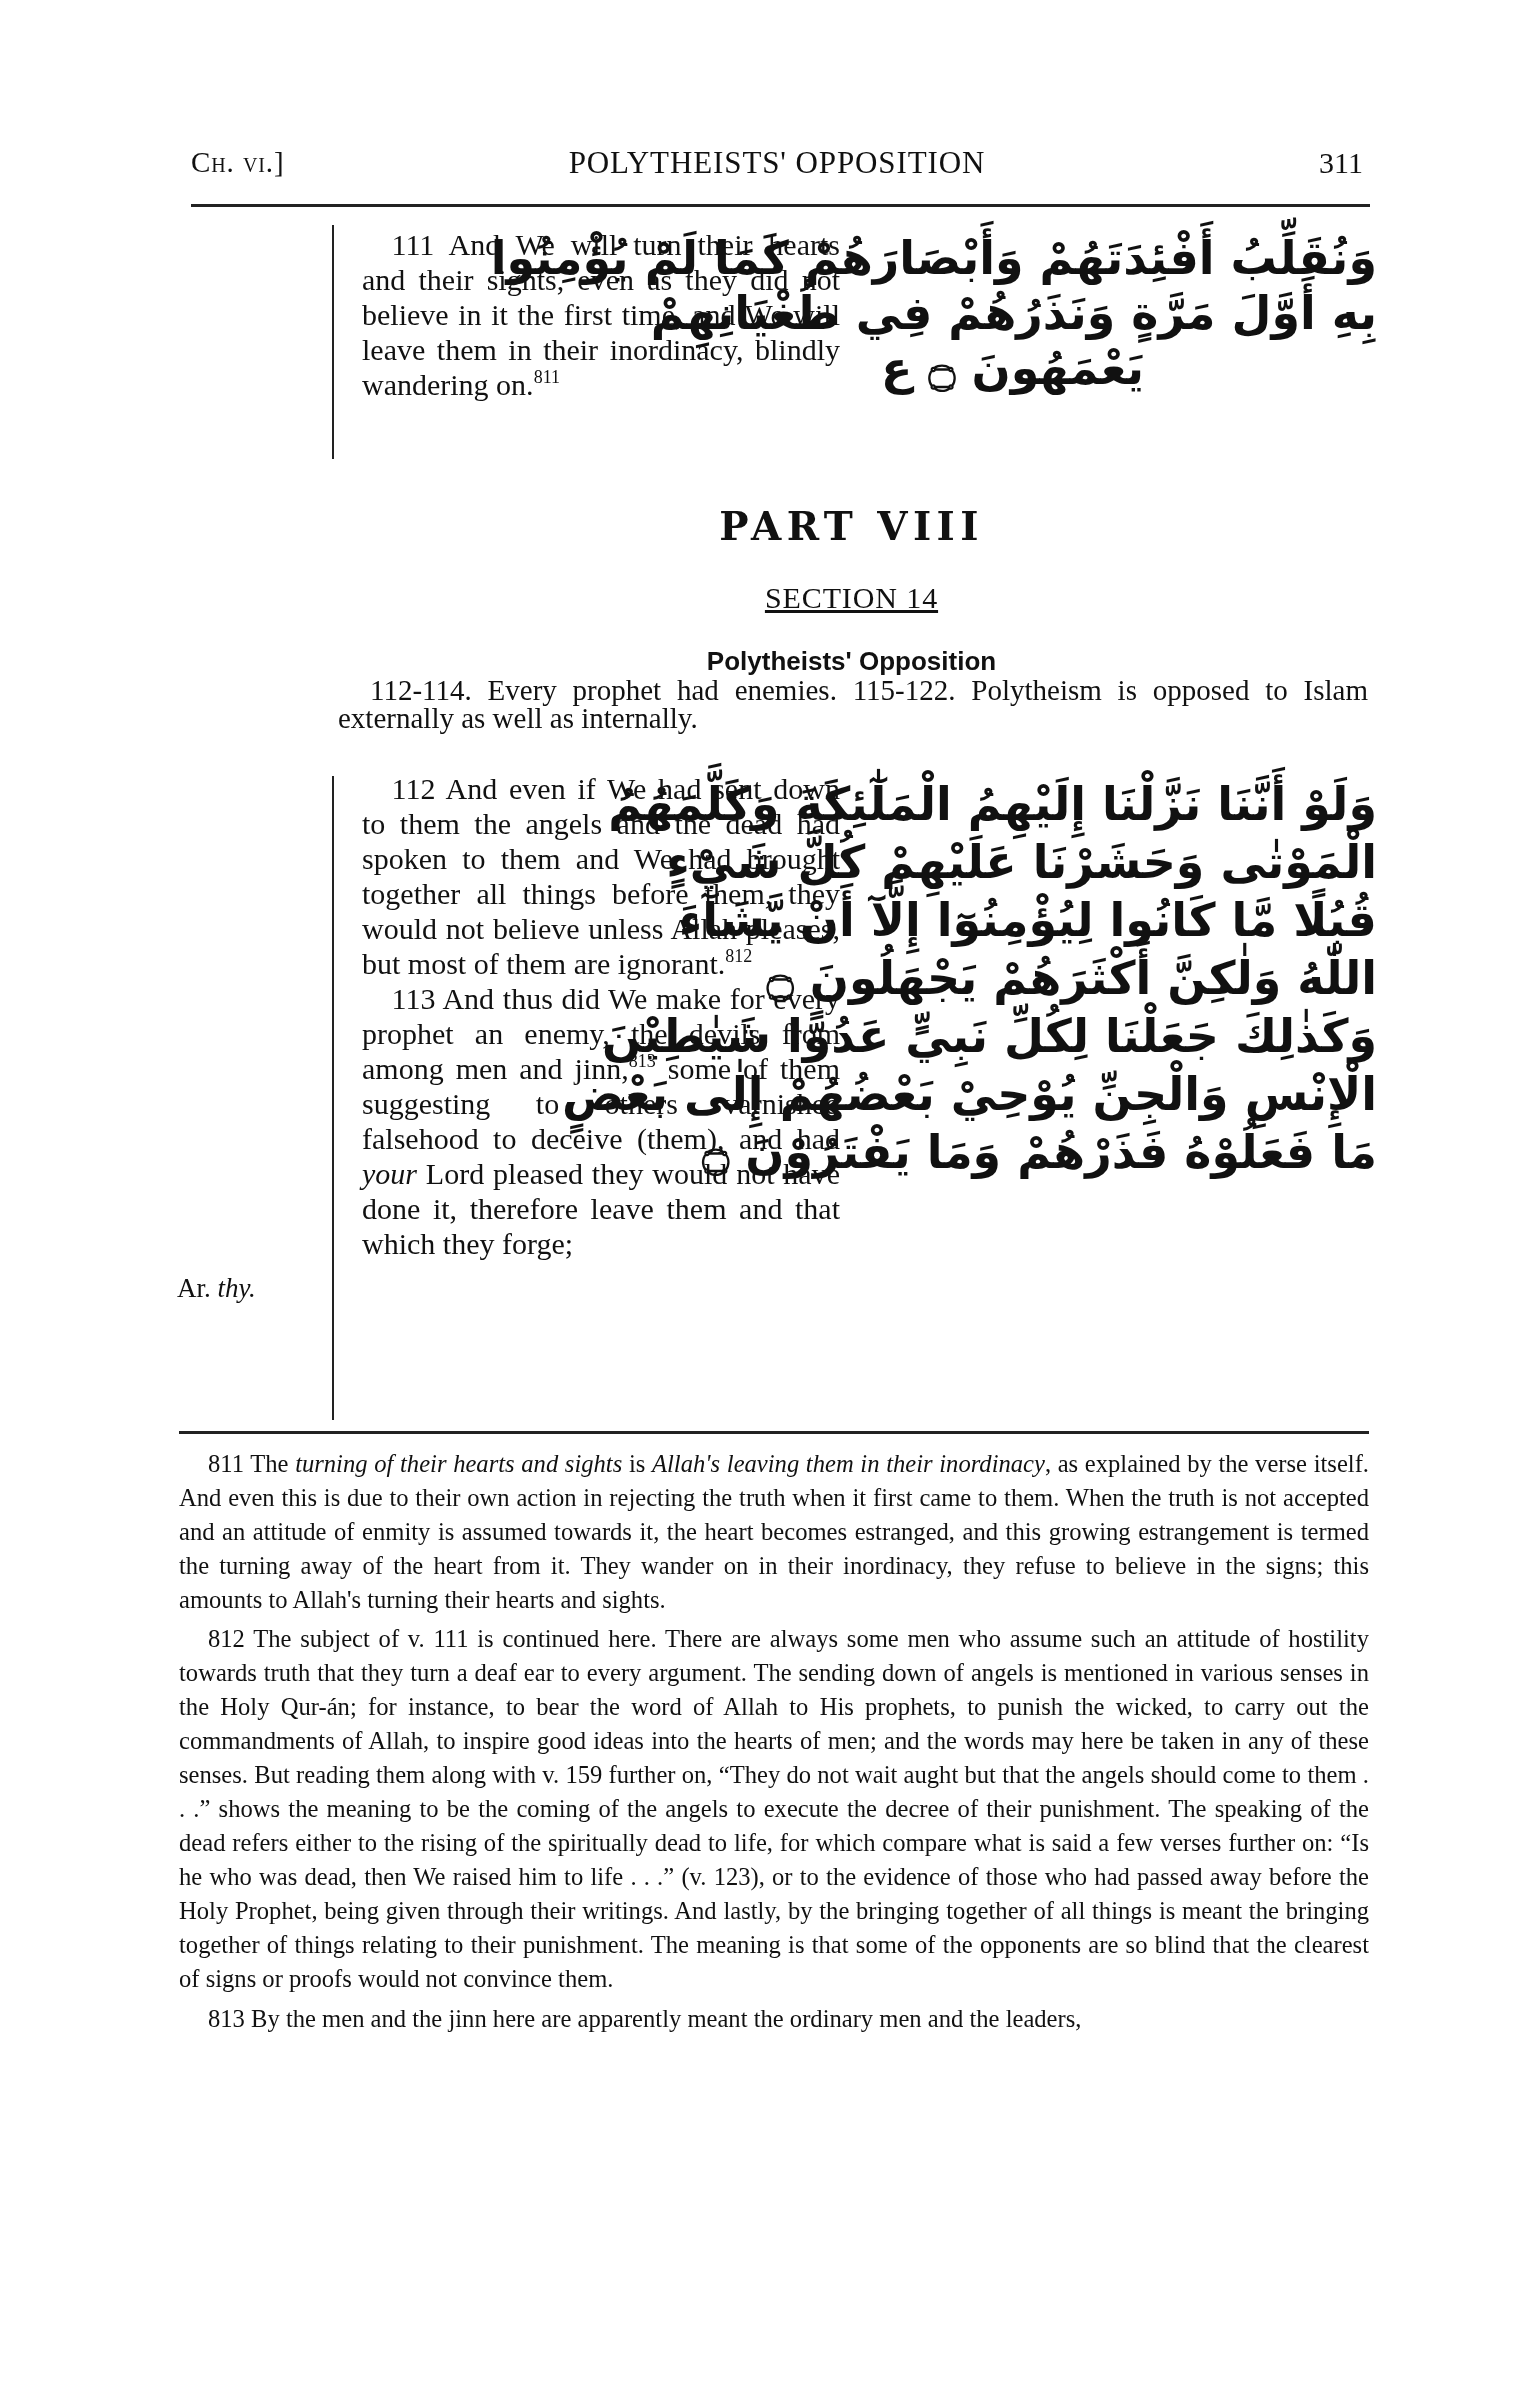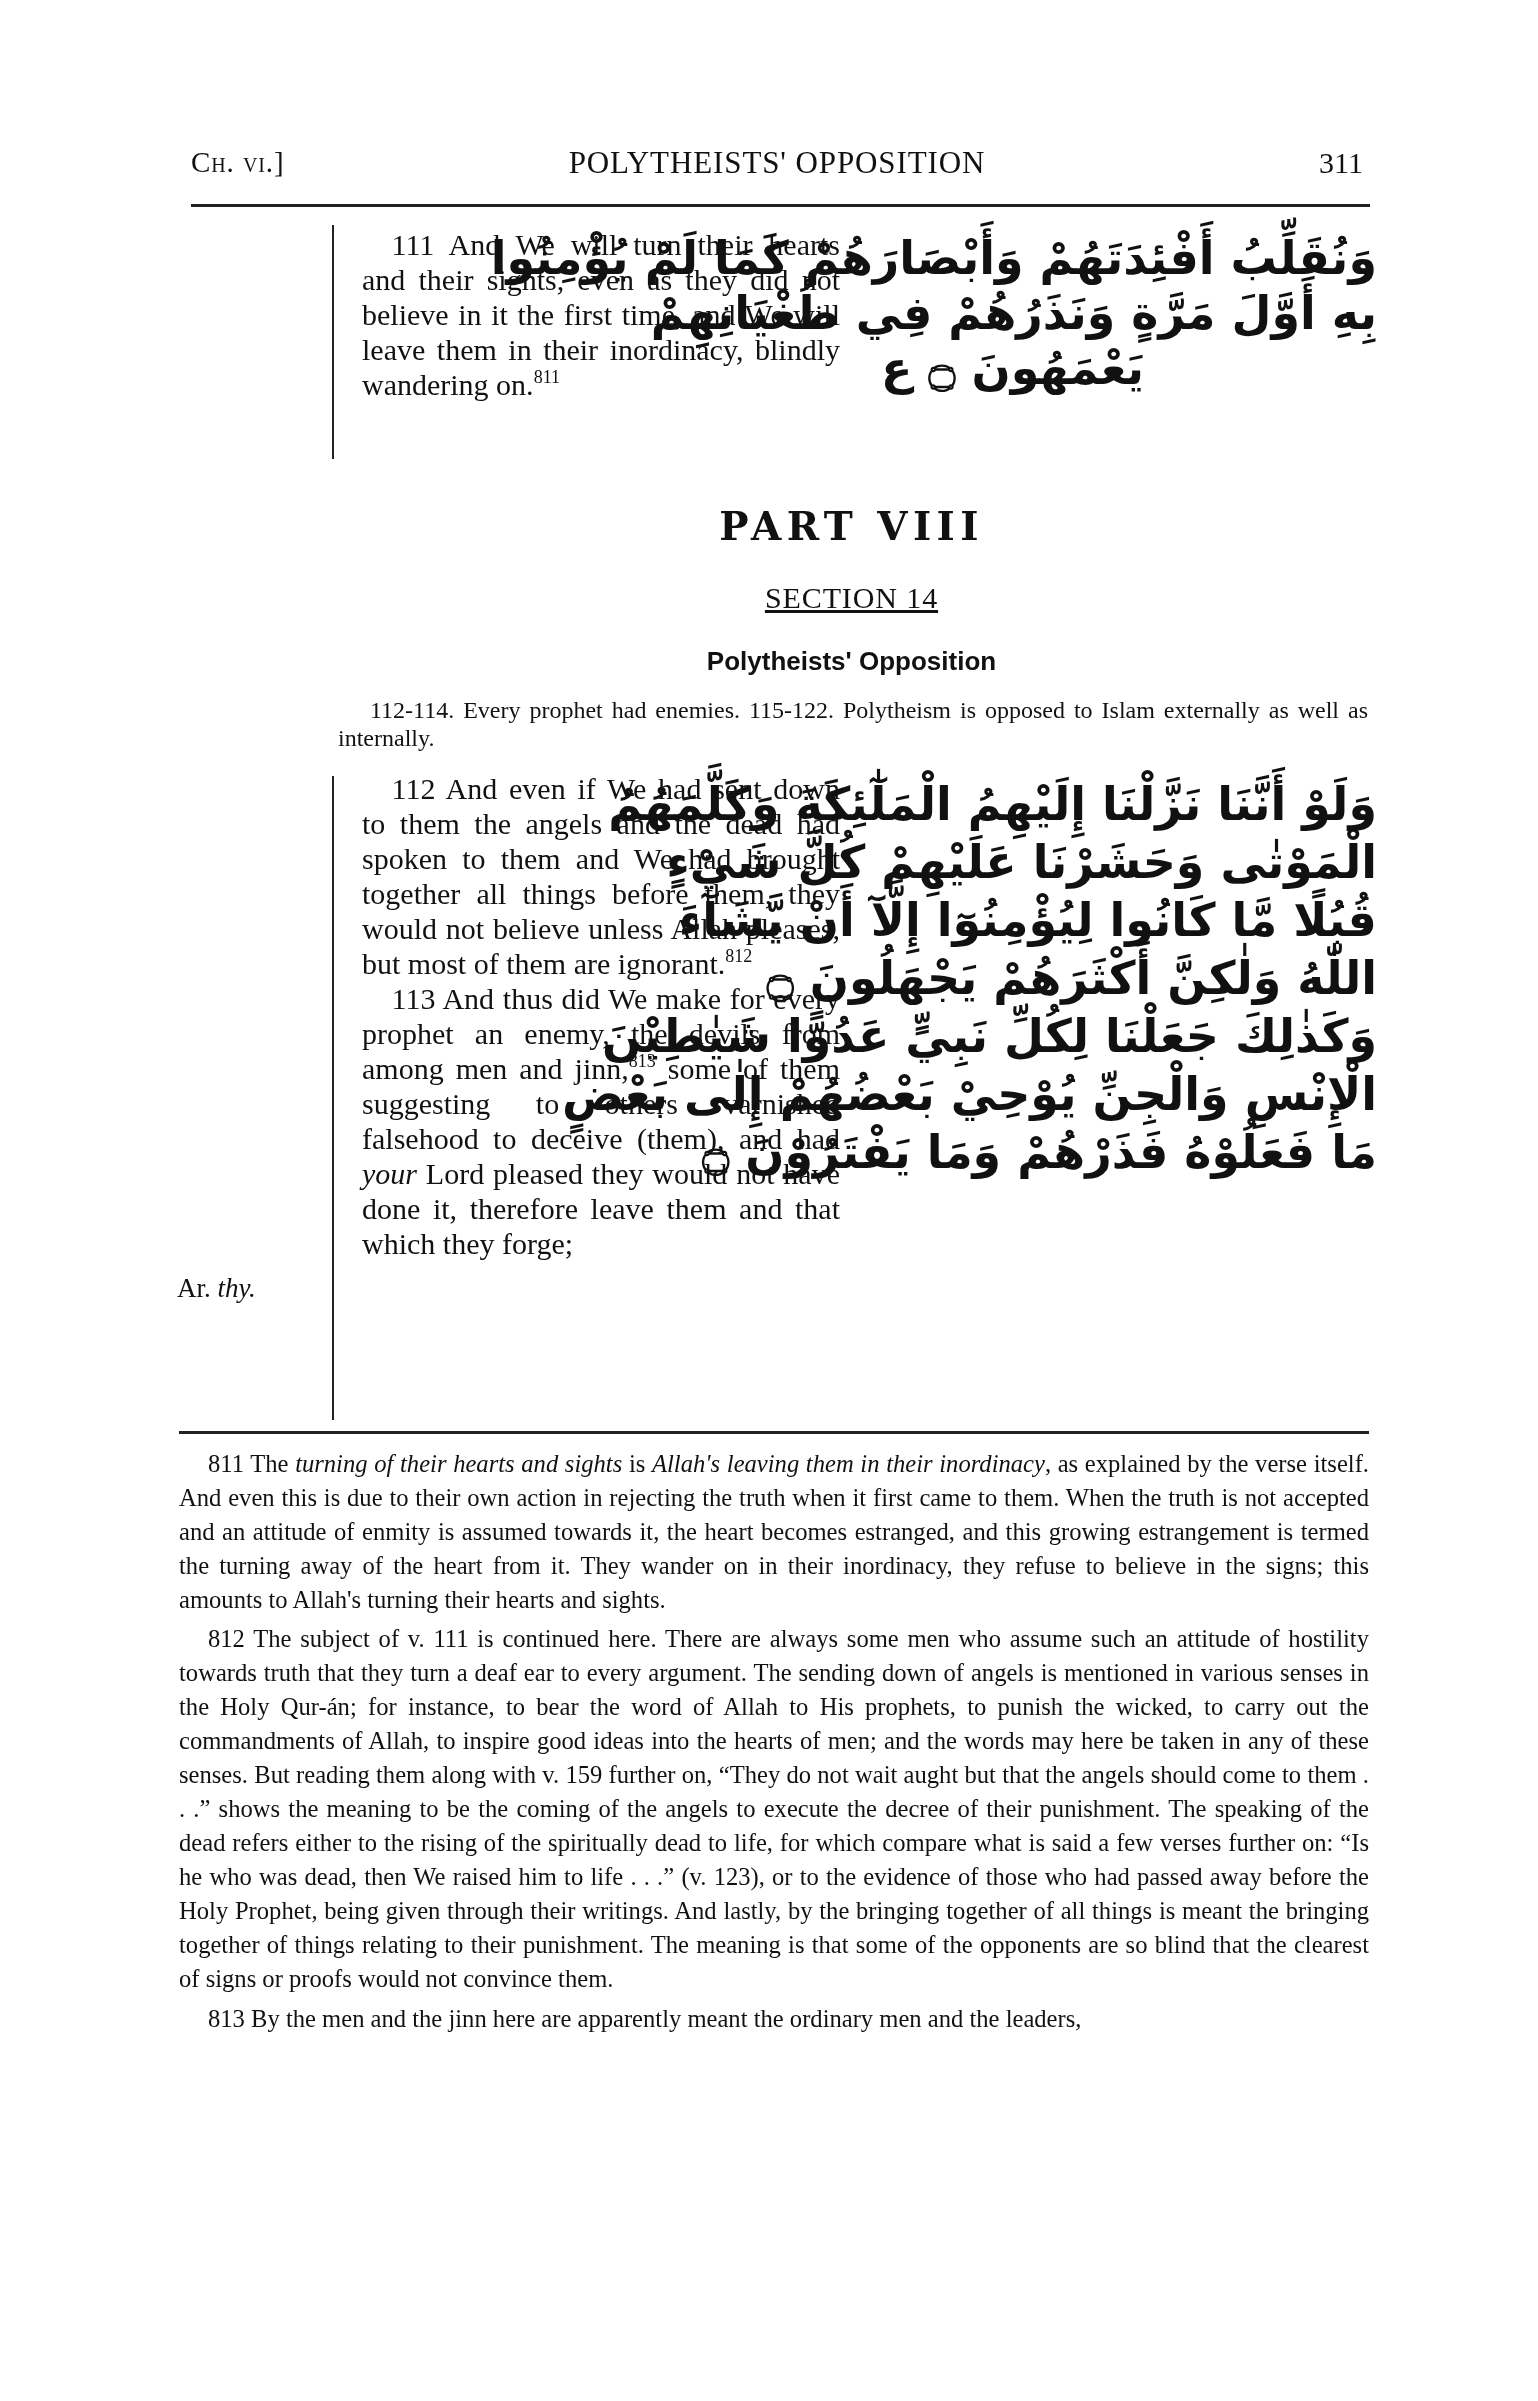--- a/index.html
+++ b/index.html
@@ -23,21 +23,21 @@
 
   .arabic { position: absolute; left: 881px; width: 496px; direction: rtl; text-align: left; font-family: "DejaVu Sans", sans-serif; font-weight: bold; font-size: 46px; }
   .arabic .line { display: block; white-space: nowrap; height: 55px; line-height: 55px; }
   .ar111 { top: 231px; }
   .ar112 { top: 775px; }
   .ar112 .line { height: 58px; line-height: 58px; }
 
   .part-title { position: absolute; top: 503px; left: 333px; width: 1037px; text-align: center; font-size: 39px; font-weight: bold; letter-spacing: 5.4px; font-family: "DejaVu Serif", serif; }
   .section-title { position: absolute; top: 581px; left: 333px; width: 1037px; text-align: center; font-size: 30px; letter-spacing: 0.9px; text-decoration: underline; }
   .section-subtitle { position: absolute; top: 646px; left: 333px; width: 1037px; text-align: center; font-size: 26px; font-weight: bold; font-family: "Liberation Sans", sans-serif; }
-  .summary { position: absolute; top: 696px; left: 338px; width: 1030px; font-size: 24px; line-height: 28px; text-align: justify; }
+  .summary { position: absolute; top: 676px; left: 338px; width: 1030px; font-size: 29px; line-height: 28px; text-align: justify; }
   .summary p { margin: 0; text-indent: 32px; }
 
   .margin-note { position: absolute; top: 1273px; left: 177px; font-size: 27px; }
   .margin-note i { font-style: italic; }
 
   .foot-rule { position: absolute; top: 1431px; left: 179px; width: 1190px; height: 2.7px; background: #222; }
 
   .footnotes { position: absolute; top: 1447px; left: 179px; width: 1190px; font-size: 24.6px; line-height: 34px; text-align: justify; }
   .footnotes p { margin: 0 0 5.4px 0; text-indent: 29px; }
   .footnotes i { font-style: italic; }

